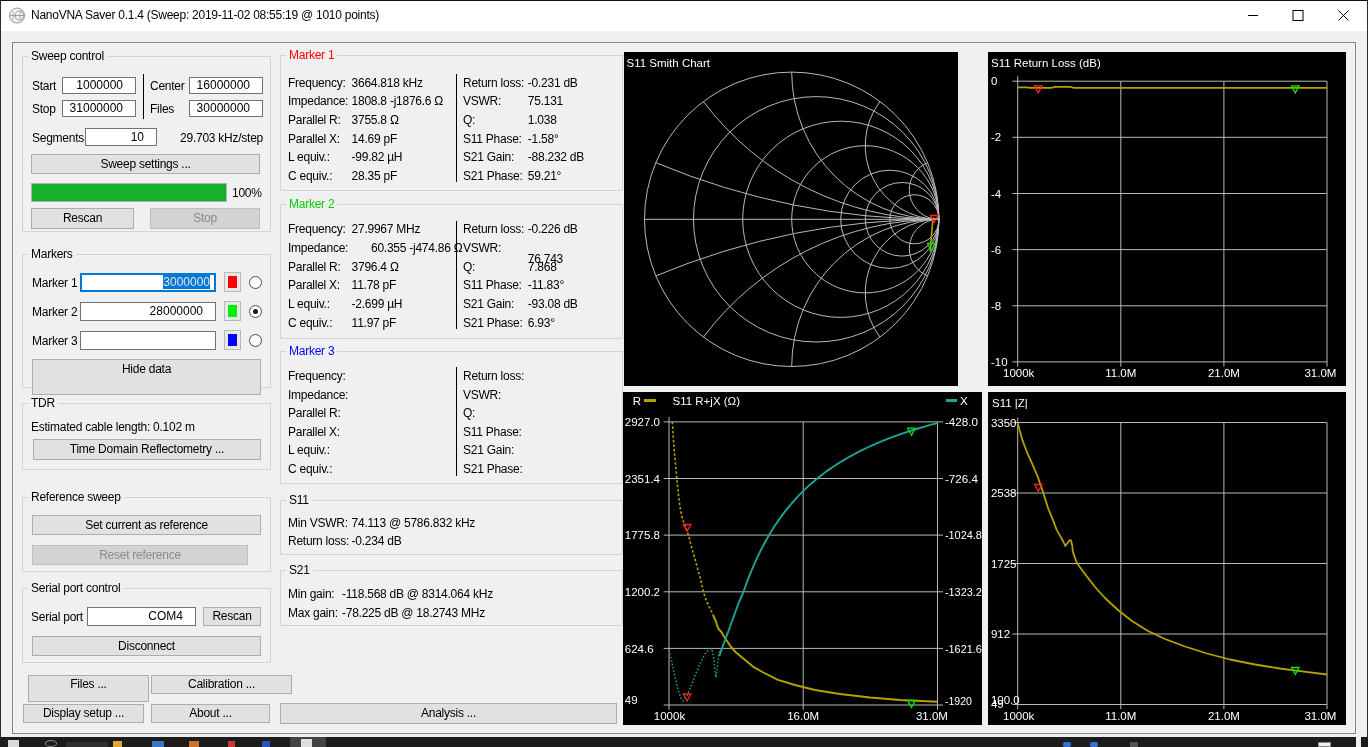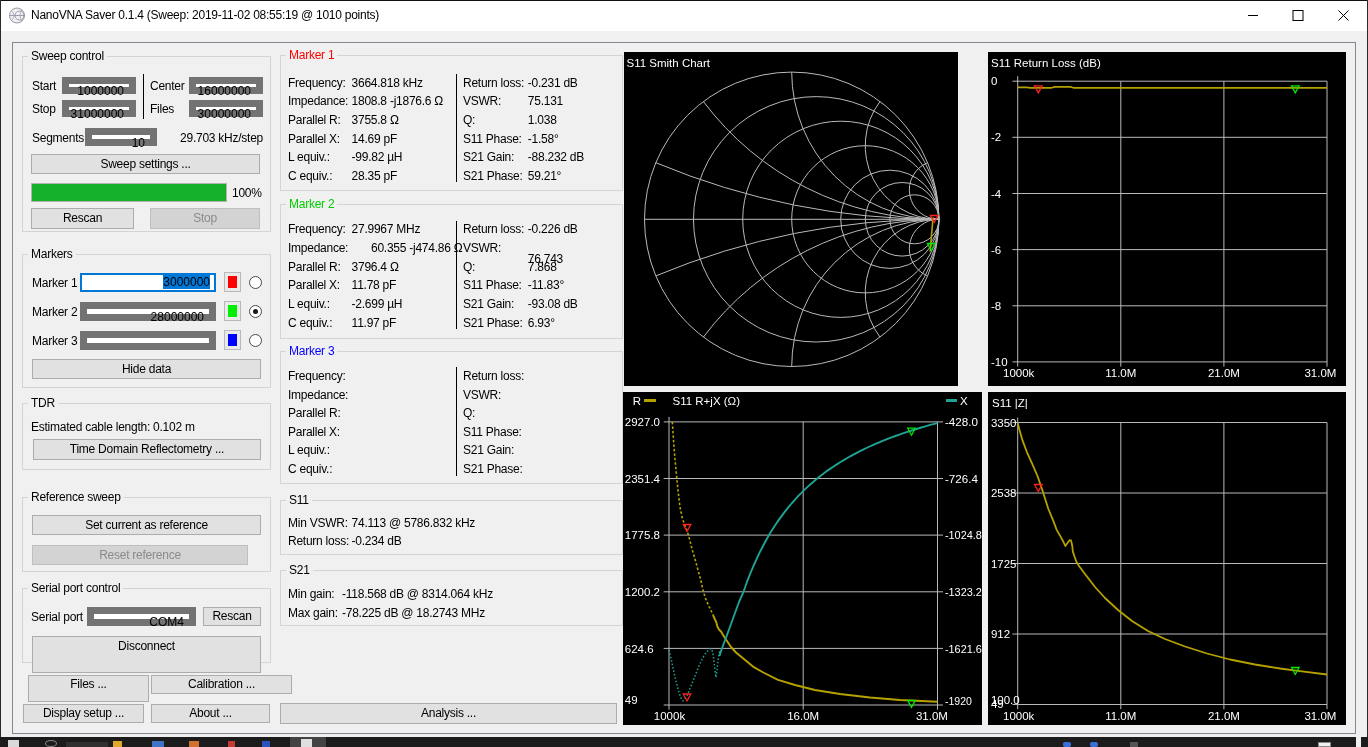--- a/index.html
+++ b/index.html
@@ -7,21 +7,21 @@
 body { font-family:"Liberation Sans", sans-serif; font-size:12px; background:#f0f0f0; position:relative; color:#000; }
 .abs { position:absolute; }
 .titlebar { left:0; top:0; width:1368px; height:31px; background:#fff; border-top:1px solid #111; border-left:1px solid #2b2b2b; border-right:1px solid #2b2b2b; }
 .ttxt { position:absolute; left:31px; top:8px; font-size:12px; }
 .winborder { left:0; top:0; width:1368px; height:737px; border-left:1px solid #2b2b2b; border-right:1px solid #2b2b2b; pointer-events:none; }
 .frame { left:12px; top:42px; width:1344px; height:692px; border:1px solid #828790; }
 .group { position:absolute; border:1px solid #d4d4d4; }
 .glabel { position:absolute; top:-7px; left:5px; background:#f0f0f0; padding:0 3px; line-height:13px; }
 .btn { position:absolute; background:#e1e1e1; border:1px solid #adadad; text-align:center; font-size:12px; }
 .btn.dis { background:#d3d3d3; border-color:#bfbfbf; color:#8b8b8b; }
-.inp { position:absolute; background:#fff; border:7px solid #737373; font-size:12px; text-align:right; padding-right:5px; }
+.inp { position:absolute; background:#fff; border:1px solid #737373; font-size:12px; text-align:right; padding-right:12px; }
 .lbl { position:absolute; font-size:12px; white-space:nowrap; }
 .radio { position:absolute; width:13px; height:13px; border:1px solid #4a4a4a; border-radius:50%; background:#fff; }
 svg { position:absolute; left:0; top:0; }
 .ctitle { font:11.5px "Liberation Sans", sans-serif; fill:#fff; }
 .clab { font:11.5px "Liberation Sans", sans-serif; fill:#fff; }
 .lbl, .btn, .glabel, .ttxt { letter-spacing:-0.25px; }
 </style>
 </head>
 <body>
 
@@ -64,56 +64,56 @@
 <div class="btn" style="left:31px;top:154px;width:229px;height:20px;line-height:18px">Sweep settings ...</div>
 <div class="abs" style="left:31px;top:183px;width:196px;height:19px;background:#16b12b;border:1px solid #b2b2b2"></div>
 <div class="lbl" style="left:232px;top:186px">100%</div>
 <div class="btn" style="left:31px;top:208px;width:103px;height:21px;line-height:19px">Rescan</div>
 <div class="btn dis" style="left:150px;top:208px;width:110px;height:21px;line-height:19px">Stop</div>
 
 <div class="group" style="left:22px;top:254px;width:249px;height:134px">
   <div class="glabel">Markers</div>
 </div>
 <div class="lbl" style="left:32px;top:276px">Marker 1</div>
-<div class="inp" style="left:80px;top:273px;width:136px;height:19px;border:2px solid #0078d7;padding-right:4px;line-height:15px"><span style="background:#0078d7;color:#000000">3000000</span></div>
+<div class="inp" style="left:80px;top:273px;width:136px;height:19px;border:2px solid #0078d7;padding-right:4px;line-height:15px"><span style="background:#0078d7;color:#e5e5e5">3000000</span></div>
 <div class="abs" style="left:224px;top:272px;width:17px;height:20px;background:#e9e9e9;border:1px solid #b8b8b8"></div>
 <div class="abs" style="left:228px;top:276px;width:9px;height:12px;background:#ff0000"></div>
 <div class="radio" style="left:249px;top:276px"></div>
 <div class="lbl" style="left:32px;top:305px">Marker 2</div>
 <div class="inp" style="left:80px;top:302px;width:136px;height:19px;line-height:17px">28000000</div>
 <div class="abs" style="left:224px;top:301px;width:17px;height:20px;background:#e9e9e9;border:1px solid #b8b8b8"></div>
 <div class="abs" style="left:228px;top:305px;width:9px;height:12px;background:#00ef00"></div>
 <div class="radio" style="left:249px;top:305px"></div>
 <div class="abs" style="left:253px;top:309px;width:5px;height:5px;border-radius:50%;background:#1a1a1a"></div>
 <div class="lbl" style="left:32px;top:334px">Marker 3</div>
 <div class="inp" style="left:80px;top:331px;width:136px;height:19px"></div>
 <div class="abs" style="left:224px;top:330px;width:17px;height:20px;background:#e9e9e9;border:1px solid #b8b8b8"></div>
 <div class="abs" style="left:228px;top:334px;width:9px;height:12px;background:#0000ff"></div>
 <div class="radio" style="left:249px;top:334px"></div>
-<div class="btn" style="left:32px;top:359px;width:229px;height:20px;line-height:18px">Hide data</div>
+<div class="btn" style="left:32px;top:359px;width:229px;height:36px;line-height:18px">Hide data</div>
 
 <div class="group" style="left:22px;top:403px;width:249px;height:67px">
   <div class="glabel">TDR</div>
 </div>
 <div class="lbl" style="left:31px;top:420px">Estimated cable length:  0.102 m</div>
 <div class="btn" style="left:33px;top:439px;width:228px;height:21px;line-height:19px">Time Domain Reflectometry ...</div>
 
 <div class="group" style="left:22px;top:497px;width:249px;height:75px">
   <div class="glabel">Reference sweep</div>
 </div>
 <div class="btn" style="left:32px;top:515px;width:229px;height:20px;line-height:18px">Set current as reference</div>
 <div class="btn dis" style="left:32px;top:545px;width:216px;height:20px;line-height:18px">Reset reference</div>
 
 <div class="group" style="left:22px;top:588px;width:249px;height:75px">
   <div class="glabel">Serial port control</div>
 </div>
 <div class="lbl" style="left:31px;top:610px">Serial port</div>
 <div class="inp" style="left:87px;top:607px;width:109px;height:19px;line-height:17px">COM4</div>
 <div class="btn" style="left:203px;top:607px;width:58px;height:19px;line-height:17px">Rescan</div>
-<div class="btn" style="left:32px;top:636px;width:229px;height:37px;line-height:18px">Disconnect</div>
+<div class="btn" style="left:32px;top:636px;width:229px;height:20px;line-height:18px">Disconnect</div>
 
 <div class="btn" style="left:28px;top:675px;width:121px;height:27px;line-height:17px">Files ...</div>
 <div class="btn" style="left:151px;top:675px;width:141px;height:19px;line-height:17px">Calibration ...</div>
 <div class="btn" style="left:23px;top:704px;width:121px;height:19px;line-height:17px">Display setup ...</div>
 <div class="btn" style="left:151px;top:704px;width:119px;height:19px;line-height:17px">About ...</div>
 
 <div class="group" style="left:280px;top:55px;width:343px;height:136px">
     <div class="glabel" style="color:#ff0000">Marker 1</div>
   </div>
 <div class="lbl" style="left:288px;top:75.6px">Frequency:</div>

